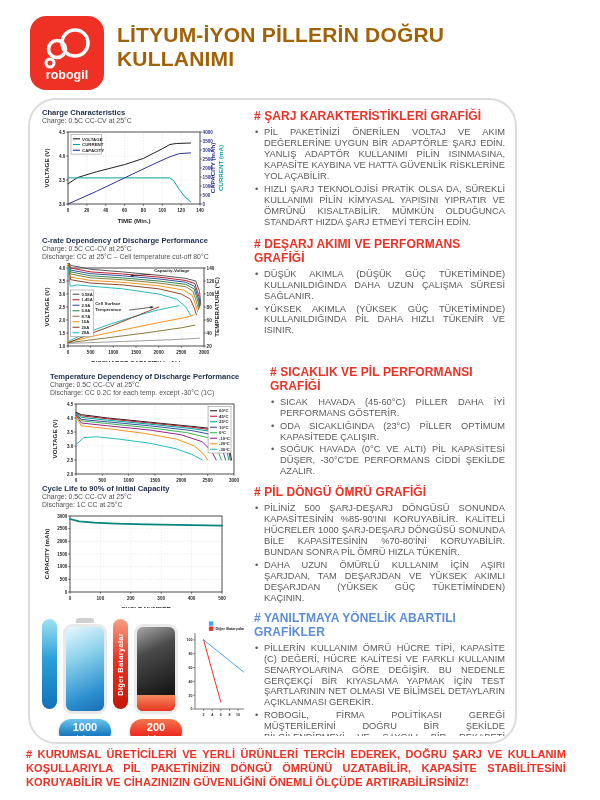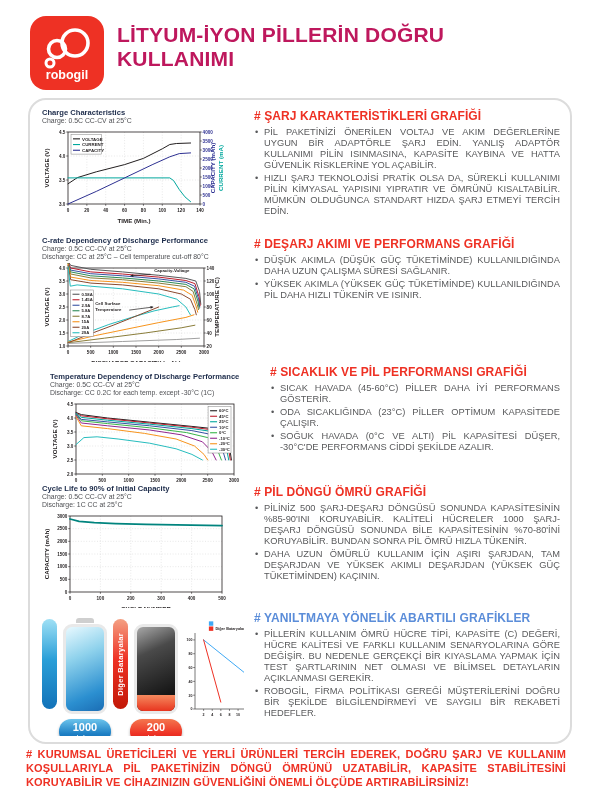--- a/index.html
+++ b/index.html
@@ -2,25 +2,25 @@
 <html><head>
 <meta charset="utf-8">
 <style>
   html,body{margin:0;padding:0;}
   body{width:600px;height:800px;background:#ffffff;position:relative;
        font-family:"Liberation Sans",sans-serif;color:#58595b;overflow:hidden;}
 
   
   .header{position:absolute;left:30px;top:16px;display:flex;gap:13px;align-items:flex-start;}
   .logo-box{width:74px;height:74px;flex:0 0 74px;}
-  .page-title{color:#be185d;font-weight:bold;font-size:21px;line-height:1.13;margin-top:7px;letter-spacing:.2px;}
+  .page-title{color:#a16207;font-weight:bold;font-size:21px;line-height:1.13;margin-top:7px;letter-spacing:.2px;}
 
   
-  .card{position:absolute;left:28px;top:98px;width:544px;height:646px;box-sizing:border-box;
-        border:2px solid #dcdcdc;border-radius:18px;background:#fff;
+  .card{position:absolute;left:28px;top:98px;width:489px;height:646px;box-sizing:border-box;
+        border:2px solid #dcdcdc;border-radius:28px;background:#fff;
         padding:6px 10px 4px 12px;display:flex;flex-direction:column;}
   .row{display:flex;overflow:hidden;}
   .chartcol{width:202px;flex:0 0 202px;padding-top:3px;box-sizing:border-box;}
   .textcol{flex:1;padding-left:10px;padding-top:4px;overflow:hidden;}
 
   .chart-title{font-size:7.6px;font-weight:bold;color:#1c2b4a;line-height:1.1;}
   .chart-sub{font-size:6.9px;color:#4f5054;line-height:1.12;}
   .chart-svg{display:block;margin-top:2px;}
 
   .heading{font-size:12px;font-weight:bold;margin:0 0 3px 0;line-height:1.15;letter-spacing:.1px;}

